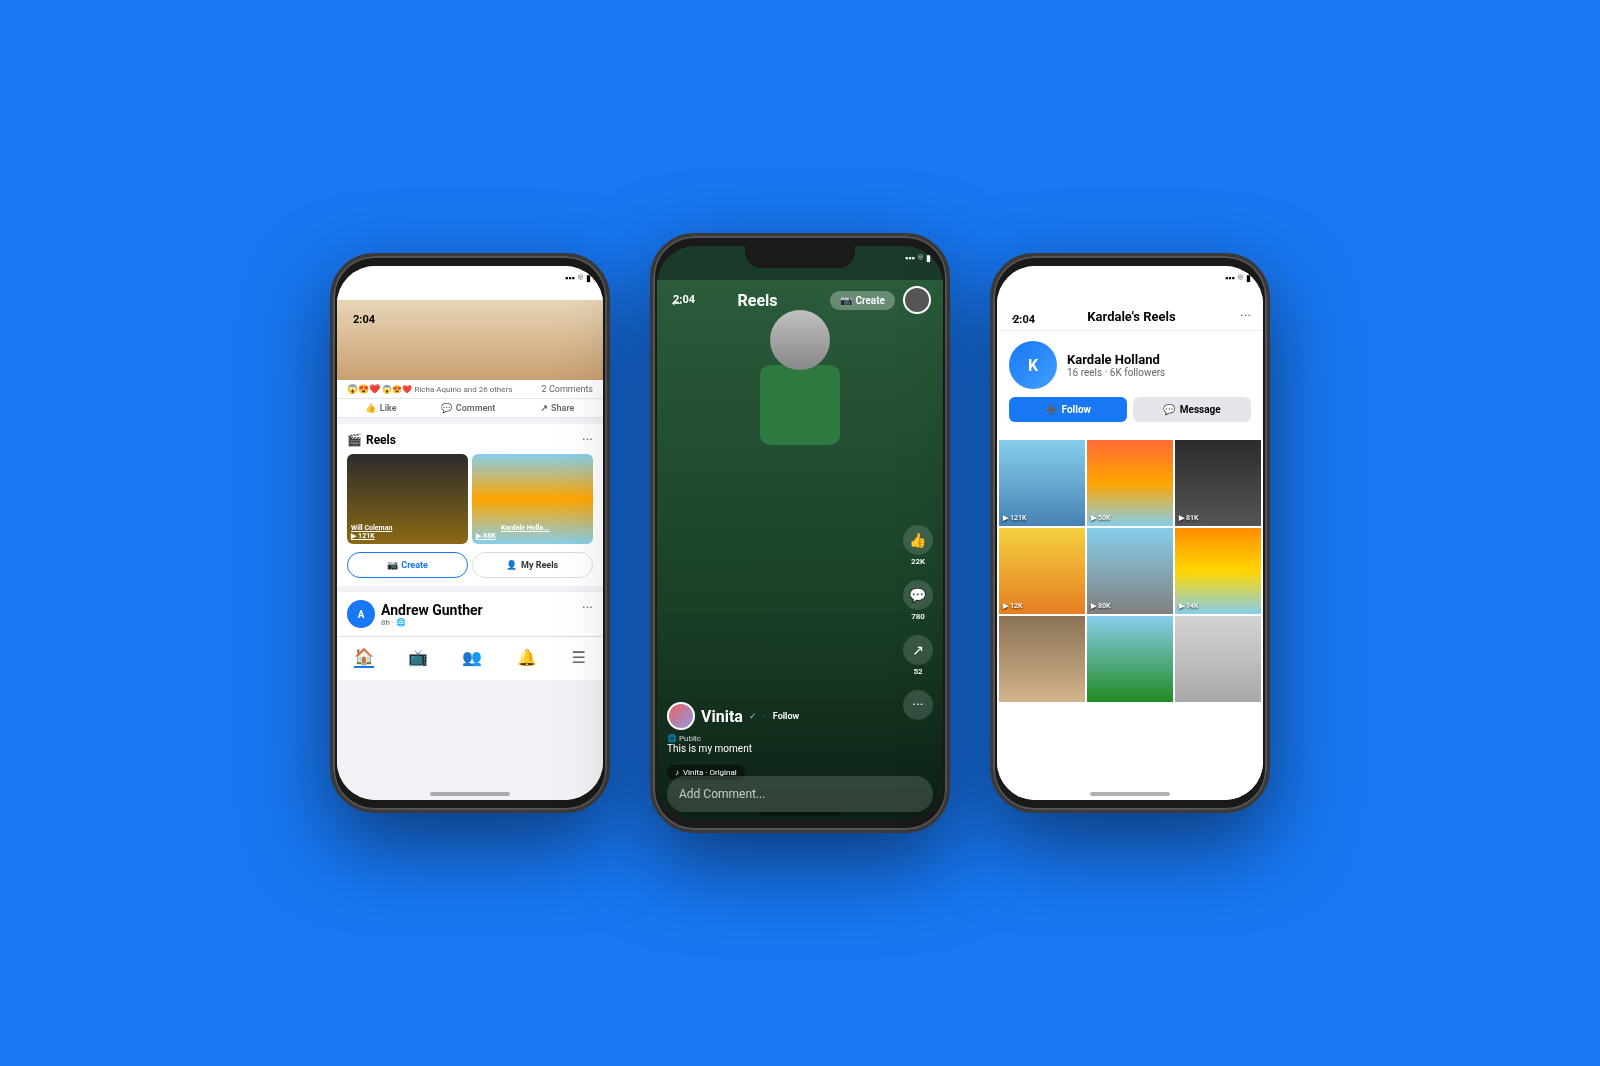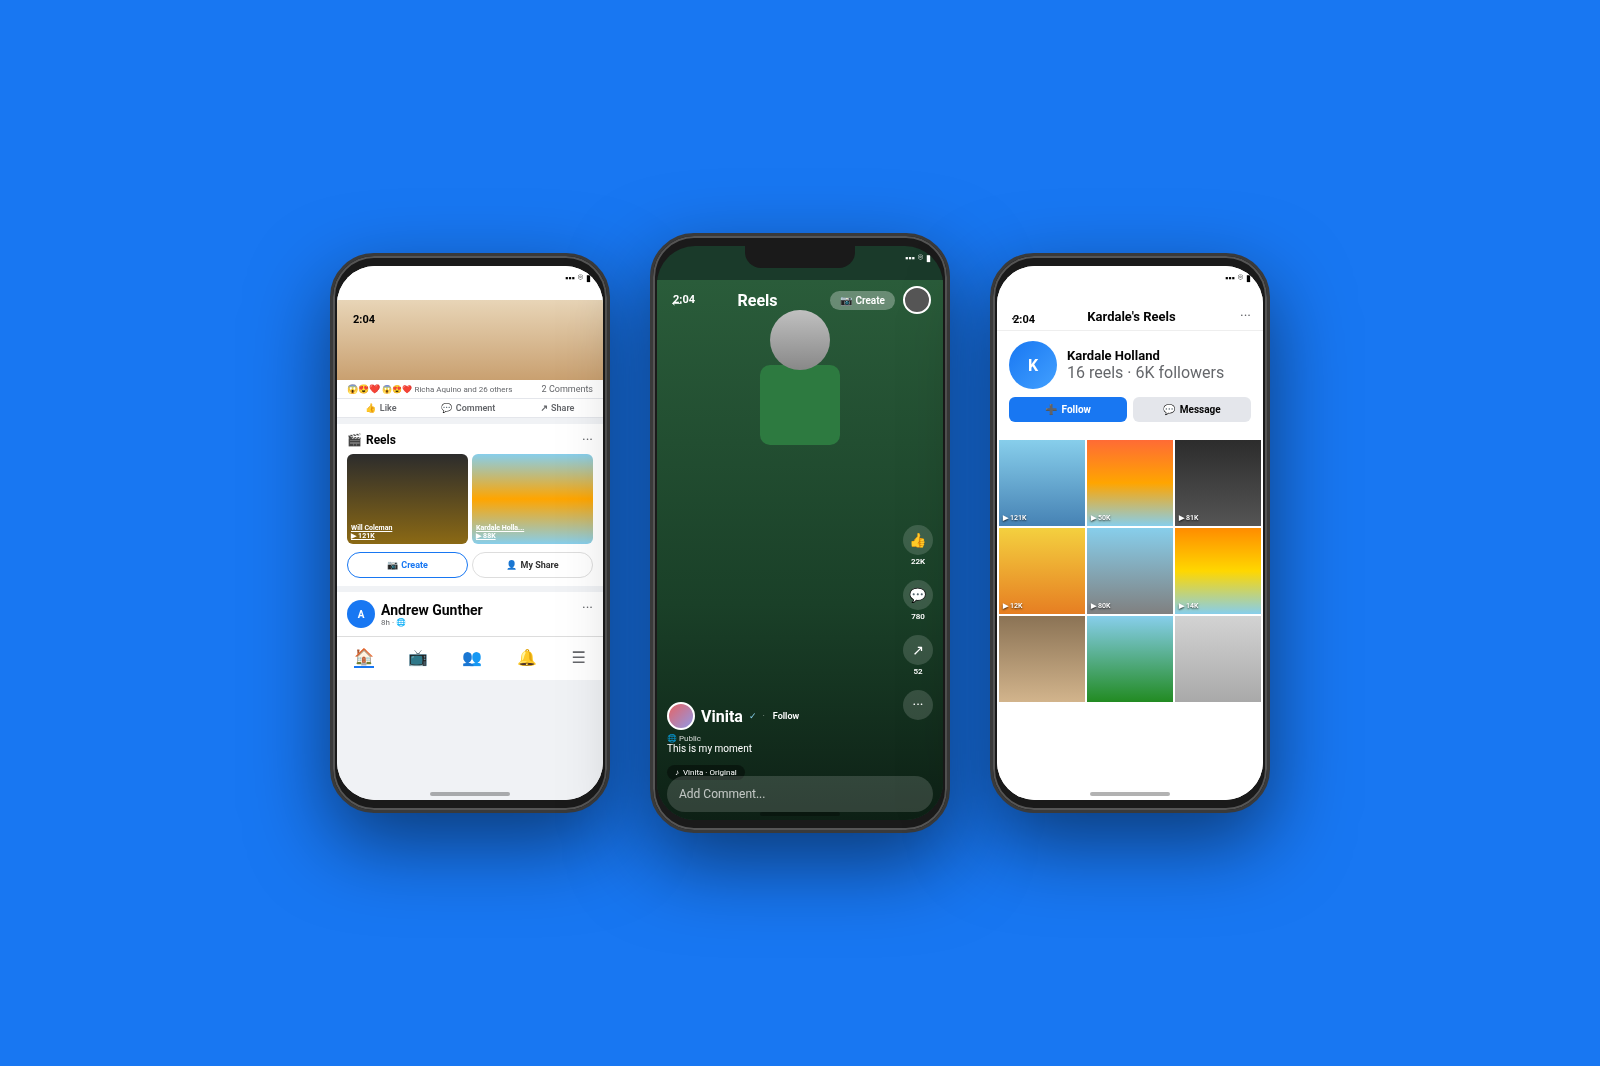--- a/index.html
+++ b/index.html
@@ -464,21 +464,21 @@
       color: white;
       font-size: 16px;
       font-weight: 700;
     }
     .p3-user-name {
       font-size: 13px;
       font-weight: 700;
       color: #050505;
     }
     .p3-user-stats {
-      font-size: 16px;
+      font-size: 10px;
       color: #65676B;
     }
     .p3-action-btns {
       display: flex;
       gap: 6px;
       margin-bottom: 8px;
     }
     .p3-follow-btn {
       flex: 1;
       background: #1877F2;
@@ -605,33 +605,33 @@
             <div class="reel-thumb">
               <div class="reel-thumb-bg1"></div>
               <div class="reel-label">
                 <div style="font-size:7px;font-weight:700;">Will Coleman</div>
                 <div style="font-size:7px;">▶ 121K</div>
               </div>
             </div>
             <div class="reel-thumb">
               <div class="reel-thumb-bg2"></div>
               <div class="reel-label">
-                <div style="font-size:7px;font-weight:700;">Kardale Holla...</div>
+                <div style="font-size:7px;font-weight:700;margin-left:25px;">Kardale Holla...</div>
                 <div style="font-size:7px;">▶ 88K</div>
               </div>
             </div>
           </div>
           <div class="p1-create-btns">
             <div class="create-btn blue">
               <span>📷</span>
               <span>Create</span>
             </div>
             <div class="create-btn gray">
               <span>👤</span>
-              <span>My Share</span>
+              <span>My Reels</span>
             </div>
           </div>
         </div>
 
         <div class="p1-post-preview">
           <div class="post-user-info">
             <div class="avatar-small">A</div>
             <div>
               <div class="post-user-name">Andrew Gunther</div>
               <div class="post-meta">8h · 🌐</div>

